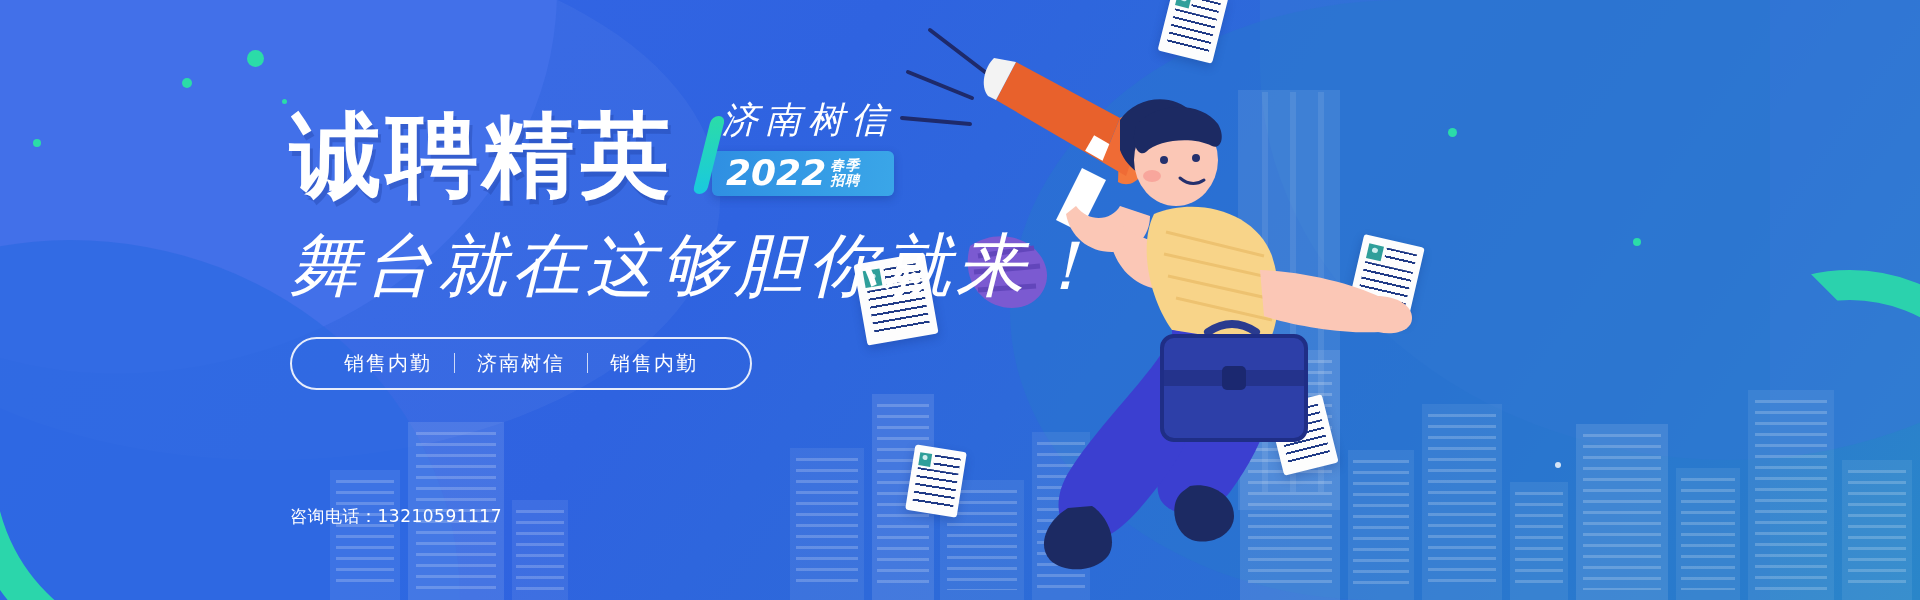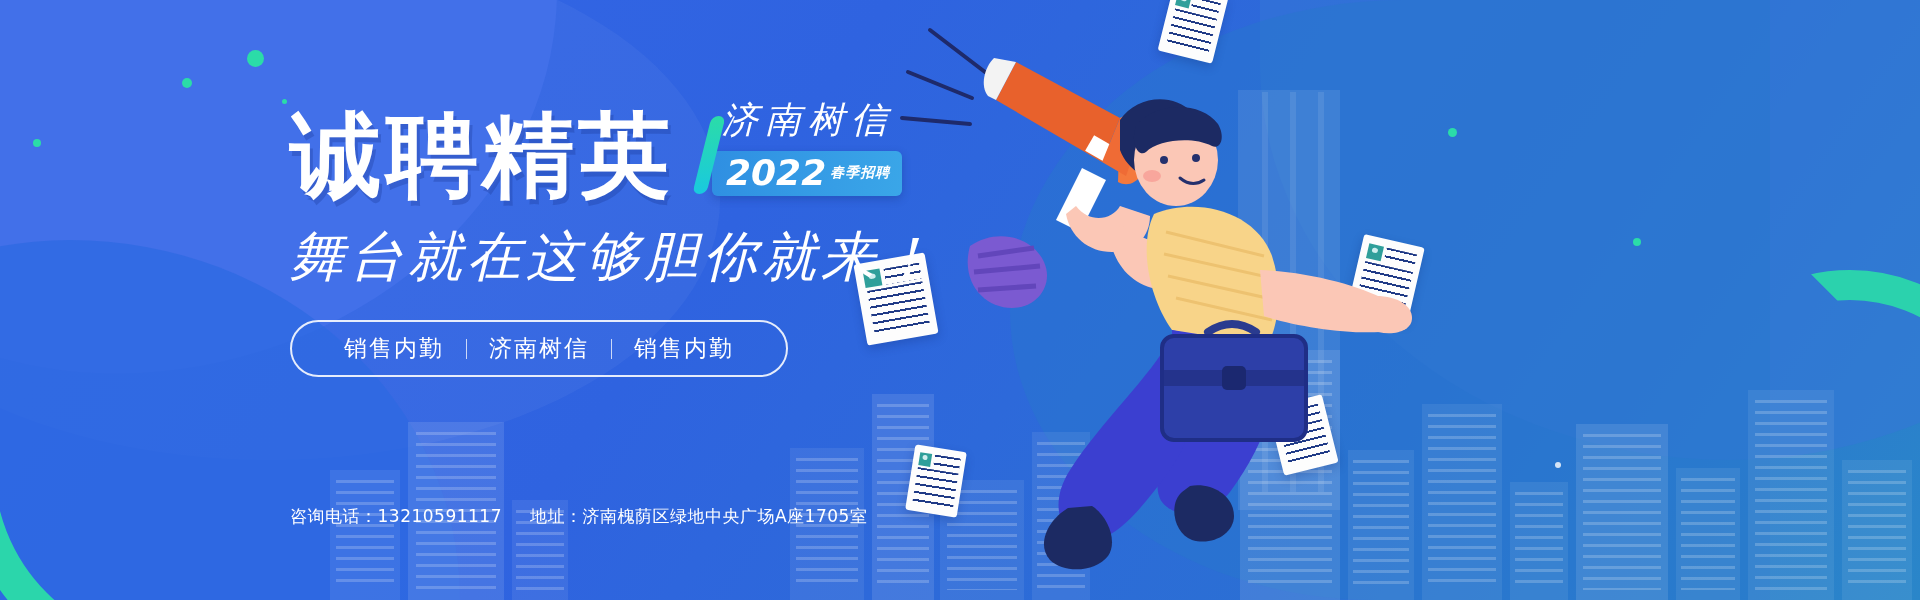--- a/index.html
+++ b/index.html
@@ -88,46 +88,46 @@
     display:flex; align-items:center; gap:4px;
     background:linear-gradient(96deg,#2f8fe2,#3aa6e8);
     border-radius:6px; padding:4px 12px 5px 14px;
     box-shadow:0 3px 9px rgba(15,45,120,.3);
   }
   .badge-year {
     font-size:36px; font-weight:bold; font-style:italic; color:#fff;
     letter-spacing:0; line-height:1;
     font-family:"DejaVu Sans","Liberation Sans",sans-serif;
   }
-  .badge-sub { display:flex; flex-direction:row; line-height:1.03; padding-bottom:1px; }
+  .badge-sub { display:flex; flex-direction:column; line-height:1.03; padding-bottom:1px; }
   .badge-sub span {
     font-size:14px; font-weight:bold; font-style:italic; color:#ffffff;
     letter-spacing:1px;
     font-family:"DejaVu Sans","Liberation Sans",sans-serif;
   }
 
   .subheadline {
-    margin-top:26px; font-size:54px; color:#fff; font-style:italic;
+    margin-top:26px; font-size:69px; color:#fff; font-style:italic;
     letter-spacing:5px; font-weight:300; line-height:1.08;
     font-family:"DejaVu Sans","Liberation Sans",sans-serif;
   }
 
   .pill {
     margin-top:34px; display:inline-flex; align-items:center;
     border:2px solid rgba(255,255,255,.88); border-radius:30px;
     padding:11px 30px; gap:0;
   }
   .pill-item {
-    font-size:23px; color:#fff; letter-spacing:2px; padding:0 22px;
+    font-size:20px; color:#fff; letter-spacing:2px; padding:0 22px;
     font-family:Liberation Sans, sans-serif; white-space:nowrap;
   }
   .pill-sep { width:1px; height:20px; background:rgba(255,255,255,.75); }
 
   .footer {
-    position:absolute; left:290px; top:505px; display:flex; gap:28px; z-index:8;
+    position:absolute; left:290px; top:505px; display:flex; gap:36px; z-index:8;
   }
   .footer span {
     font-size:17px; color:#ffffff; letter-spacing:.5px;
     font-family:"DejaVu Sans","Liberation Sans",sans-serif; white-space:nowrap;
   }
 
   
   .illus { position:absolute; left:820px; top:0; width:700px; height:600px; z-index:6; }
   .paper {
     position:absolute; background:#fdfdfd; border-radius:3px;
@@ -341,16 +341,15 @@
       <div class="pill-item">销售内勤</div>
       <div class="pill-sep"></div>
       <div class="pill-item">济南树信</div>
       <div class="pill-sep"></div>
       <div class="pill-item">销售内勤</div>
     </div>
   </div>
 
   <div class="footer">
     <span>咨询电话：13210591117</span>
-    <span>地址：济南槐荫区绿地中央广场A座1705室</span>
   </div>
 
 </div>
 
 </body></html>

